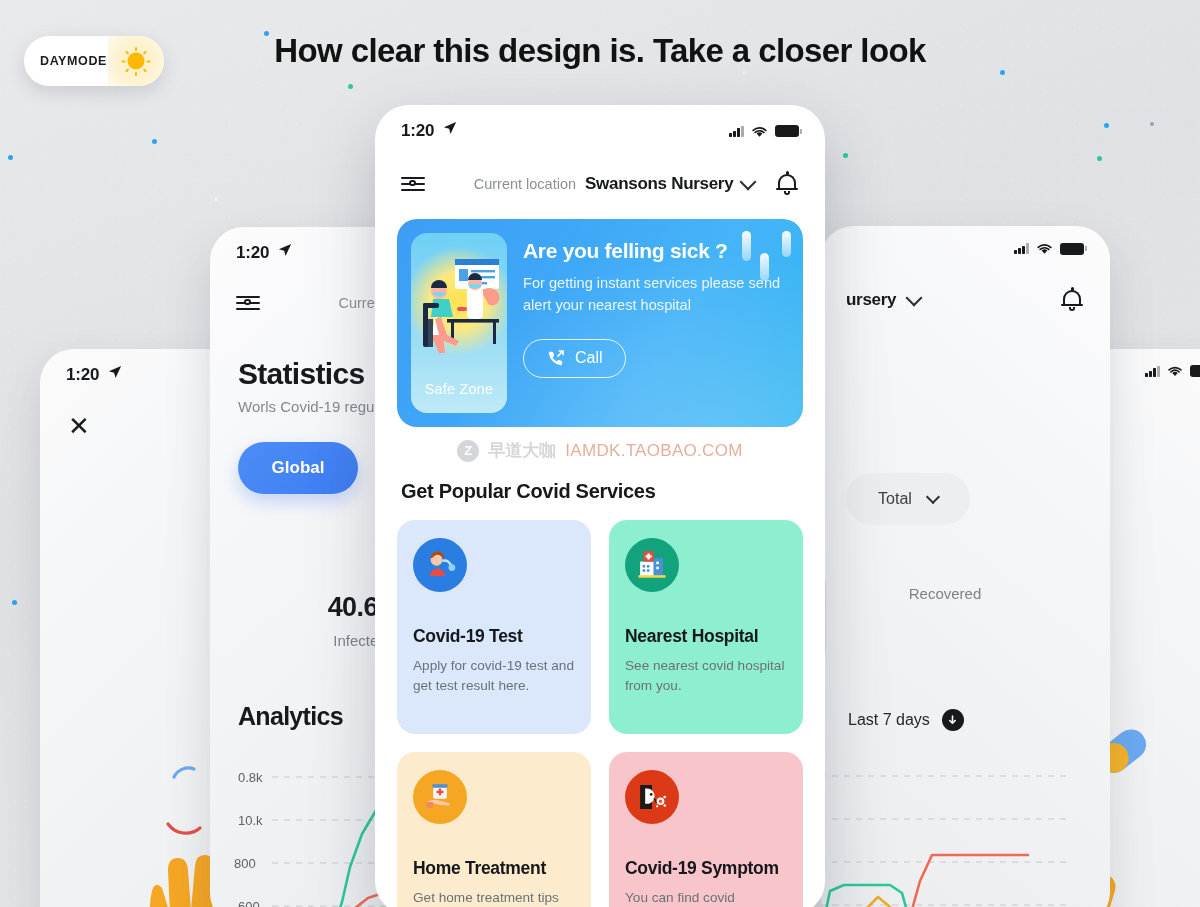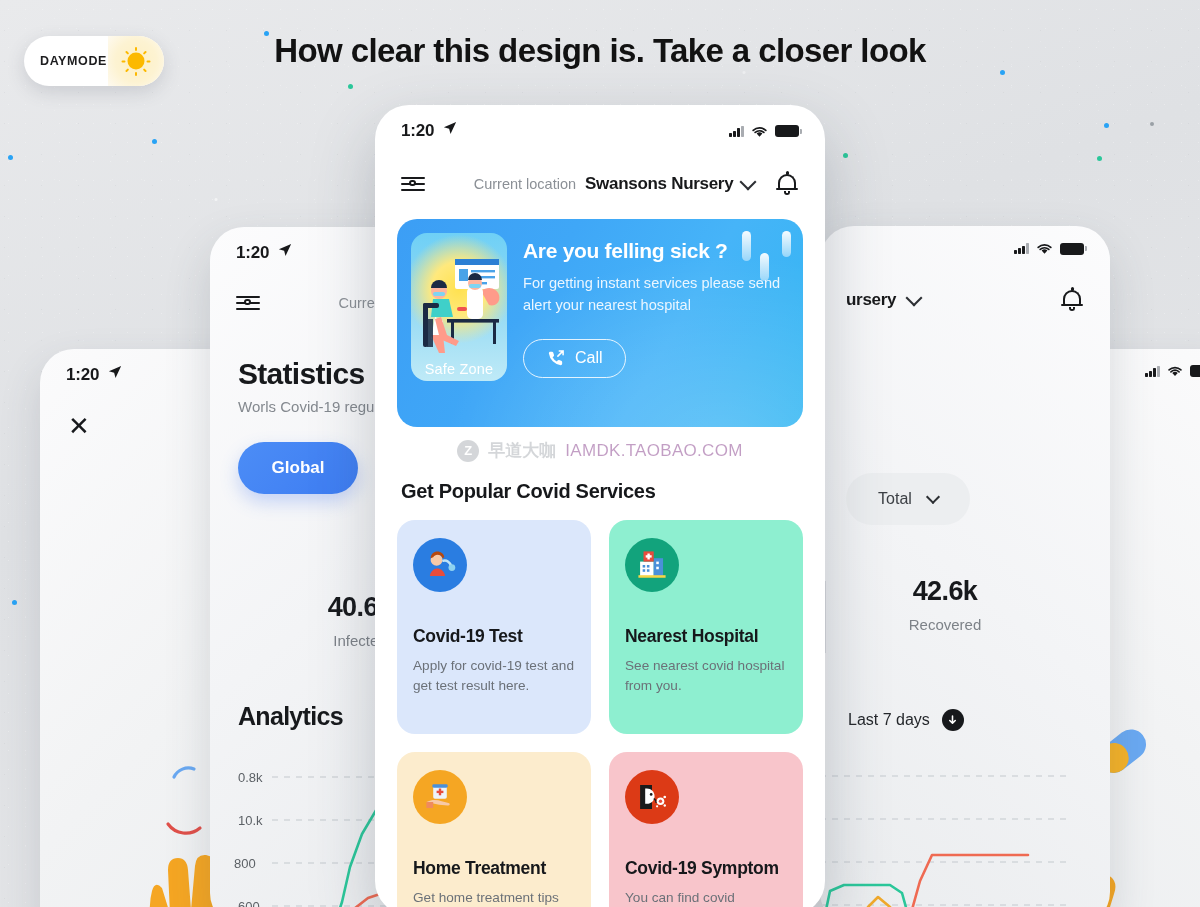--- a/index.html
+++ b/index.html
@@ -155,24 +155,24 @@
     height: 208px;
   }
   .alert-card::after {
     content:""; position:absolute; inset:0;
     background: radial-gradient(ellipse at 80% 110%, rgba(255,255,255,.22), transparent 60%);
   }
   .pills { position:absolute; right:12px; top:12px; }
   .cap { position:absolute; width:9px; border-radius:5px;
          background: linear-gradient(180deg, rgba(255,255,255,.95), rgba(255,255,255,.45)); }
   .safe-zone {
-    width: 96px; height: 148px; border-radius:16px; flex:none; position:relative;
+    width: 96px; height: 180px; border-radius:16px; flex:none; position:relative;
     background: linear-gradient(180deg,#6fd0f6 0%,#8fd8f3 45%,#bfeaf7 100%);
     overflow:hidden; display:flex; flex-direction:column; justify-content:flex-end;
-    align-items:center; padding-bottom: 4px; z-index:2;
+    align-items:center; padding-bottom: 16px; z-index:2;
   }
   .sz-glow { position:absolute; left:50%; top:38%; transform:translate(-50%,-50%);
              width:110px;height:110px;border-radius:50%;
              background: radial-gradient(circle, #ffe14f 0%, #ffe97d 35%, rgba(255,235,120,0) 70%); }
   .sz-art { position:absolute; left:0; right:0; top:14px; height:118px; }
   .sz-label { font-size:14.5px; color:#fff; position:relative; z-index:3; letter-spacing:.2px;}
   .alert-body { flex:1; z-index:2; padding-top:6px; }
   .alert-title { color:#fff; font-size:21px; font-weight:700; letter-spacing:-.3px; }
   .alert-sub { color:#eaf6ff; font-size:14.6px; line-height:1.5; margin-top:10px; font-weight:400;}
   .alert-btns { display:flex; gap:26px; margin-top:22px; }
@@ -188,21 +188,21 @@
   .phone-ico { width:19px;height:19px;position:relative;flex:none; }
 
   
   .watermark {
     display:flex; align-items:center; gap:9px; justify-content:center;
     margin-top: 12px; opacity:.42;
   }
   .wm-badge { width:22px;height:22px;border-radius:50%;background:#9aa0a6;color:#fff;
               font-size:13px;display:flex;align-items:center;justify-content:center;font-weight:700;}
   .wm-cn { font-size:17px;color:#9aa0a6;font-weight:600; font-family:"DejaVu Sans",sans-serif;}
-  .wm-url{ font-size:17px;color:#701a75;letter-spacing:.3px;}
+  .wm-url{ font-size:17px;color:#c2410c;letter-spacing:.3px;}
 
   .sec-title { margin: 18px 26px 0 26px; font-size: 20px; font-weight:600; color:#16181b; letter-spacing:-.3px;}
 
   
   .svc-grid { margin: 17px 22px 0 22px; display:grid; grid-template-columns:1fr 1fr; gap:18px; }
   .svc-card { border-radius:18px; padding:18px 16px 20px 16px; min-height:214px; }
   .svc-ic { width:54px;height:54px;border-radius:50%;display:flex;align-items:center;
             justify-content:center;margin-bottom:34px;position:relative;overflow:hidden;}
   .svc-name { font-size:17.5px;font-weight:600;color:#16181b;letter-spacing:-.3px;}
   .svc-desc { font-size:13.6px;color:#6b7178;line-height:1.5;margin-top:9px;}
@@ -411,21 +411,20 @@
     </div>
   </div>
   <div style="position:absolute; left:26px; top:247px;">
     <div class="pill-total">
       <span>Total</span>
       <span class="chev" style="width:10px;height:10px;border-width:2px;"></span>
     </div>
   </div>
   <div class="vdivider" style="left:4px; top:355px; height:72px;"></div>
   <div style="position:absolute; left:0; top:350px; width:250px; text-align:center;">
-    <div class="stat-num">42.6k</div>
     <div class="stat-lbl">Recovered</div>
   </div>
   <div style="position:absolute; left:28px; top:483px;">
     <div class="last7">
       <span>Last 7 days</span>
       <span class="dl-circ">
         <svg width="11" height="11" viewBox="0 0 12 12">
             <path d="M6 1v7M3 6l3 3 3-3" stroke="#fff" stroke-width="1.7" fill="none" stroke-linecap="round" stroke-linejoin="round"></path>
           </svg>
       </span>

